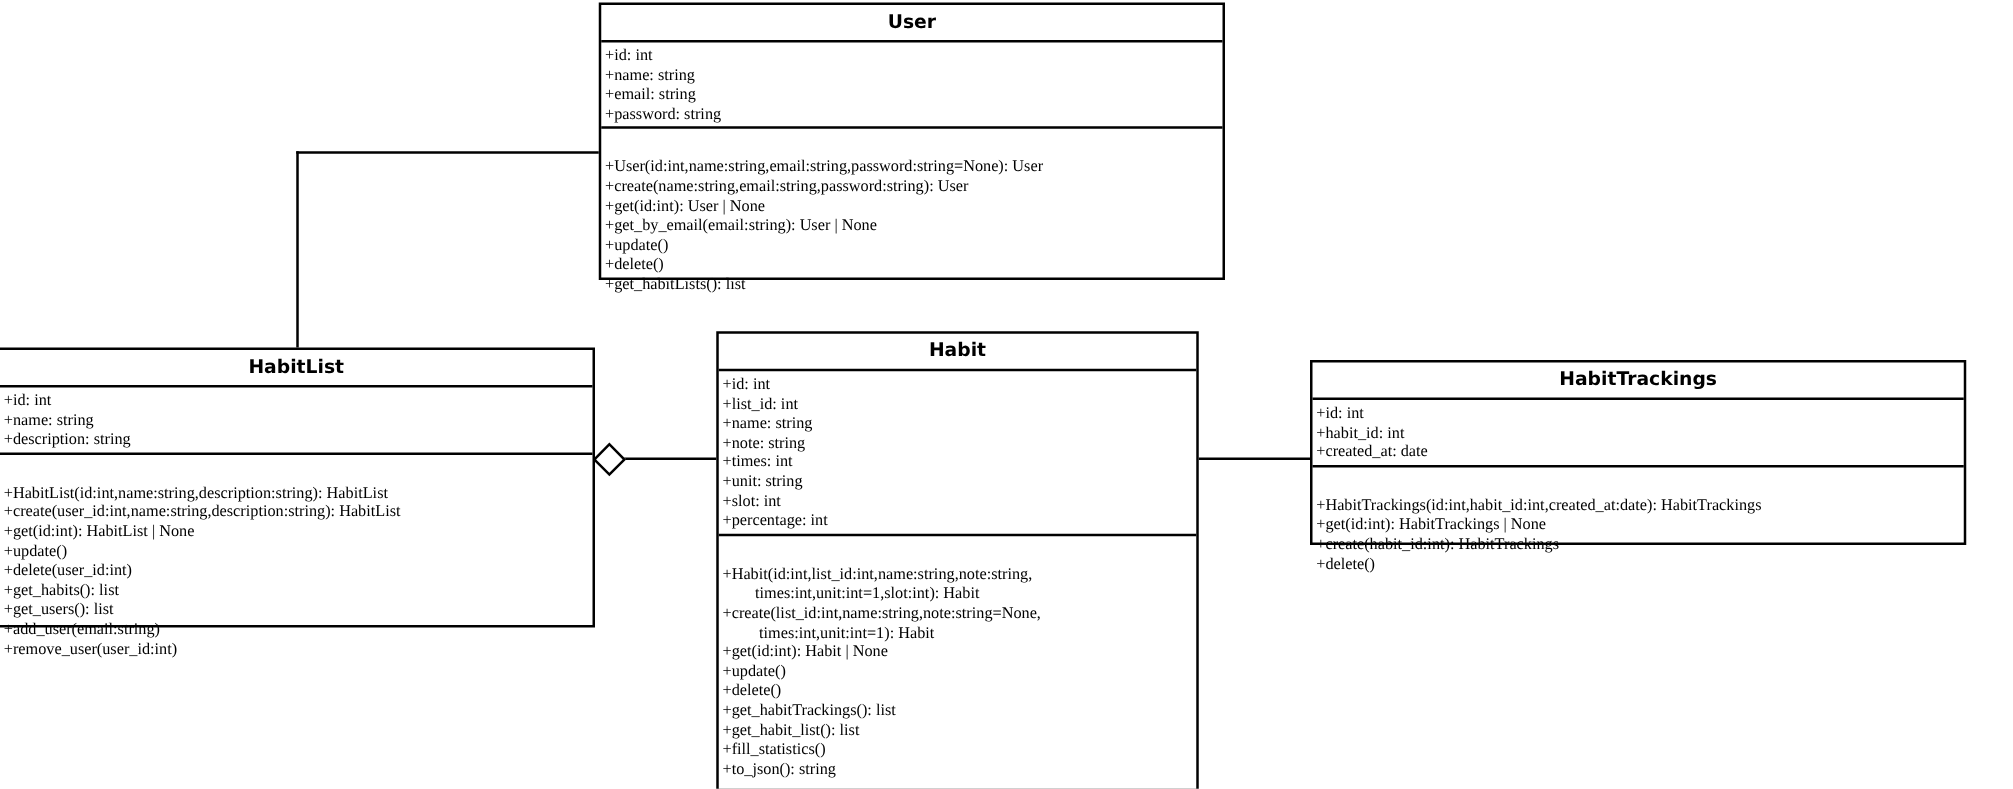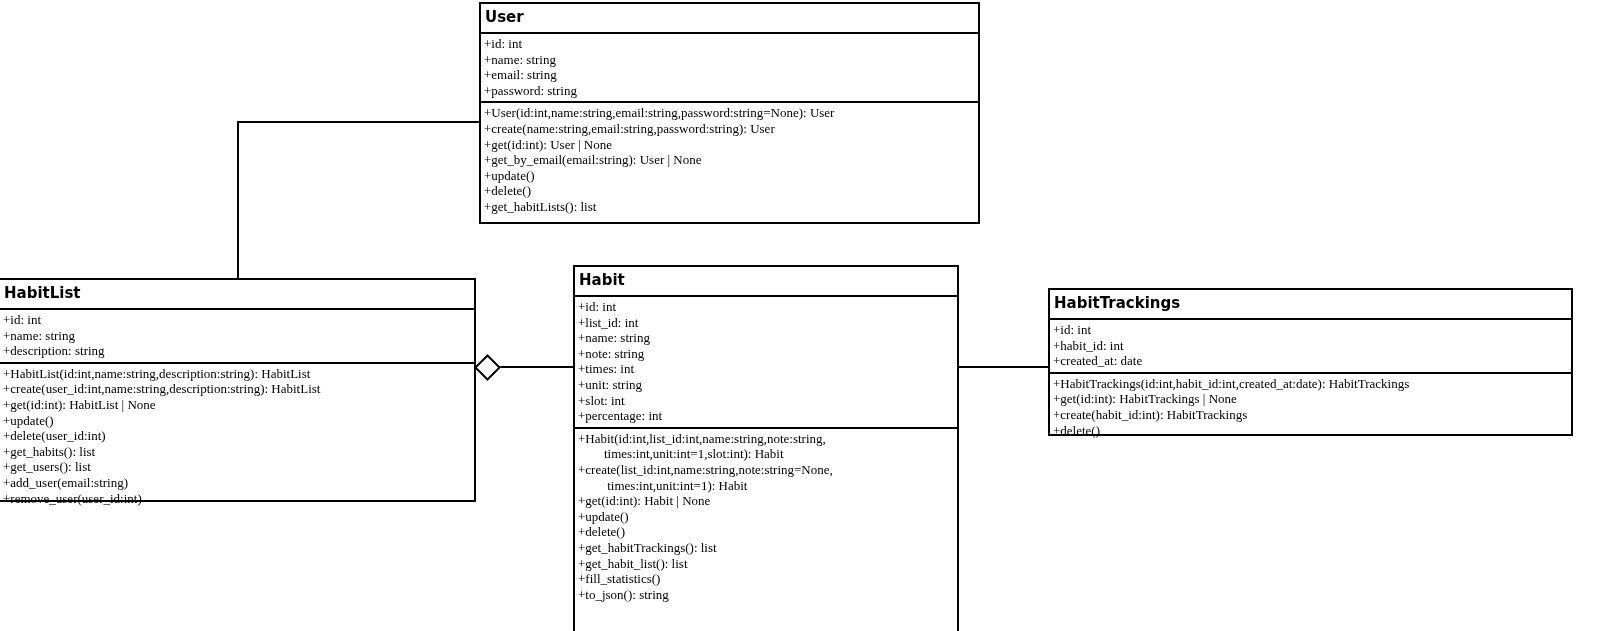--- a/index.html
+++ b/index.html
@@ -40,36 +40,38 @@
 
   
   .uml-class {
     position: absolute;
     background: #ffffff;
     border: 2px solid #000000;
     box-sizing: border-box;
   }
 
   .uml-title {
+    text-align: center;
     font-family: "DejaVu Sans", sans-serif;
     font-weight: bold;
     font-size: 15px;
     line-height: 1;
     padding: 6px 4px 7px 4px;
     border-bottom: 2px solid #000000;
     color: #000000;
     white-space: nowrap;
   }
 
   .uml-compartment {
     padding: 2px 0 3px 0;
     border-bottom: 2px solid #000000;
   }
   .uml-compartment.last {
     border-bottom: none;
+    margin-top: 20px;
   }
 
   .uml-row {
     font-family: Liberation Serif, serif;
     font-size: 13px;
     line-height: 15.6px;
     color: #000000;
     white-space: pre;
     padding-left: 3px;
     height: 15.6px;

